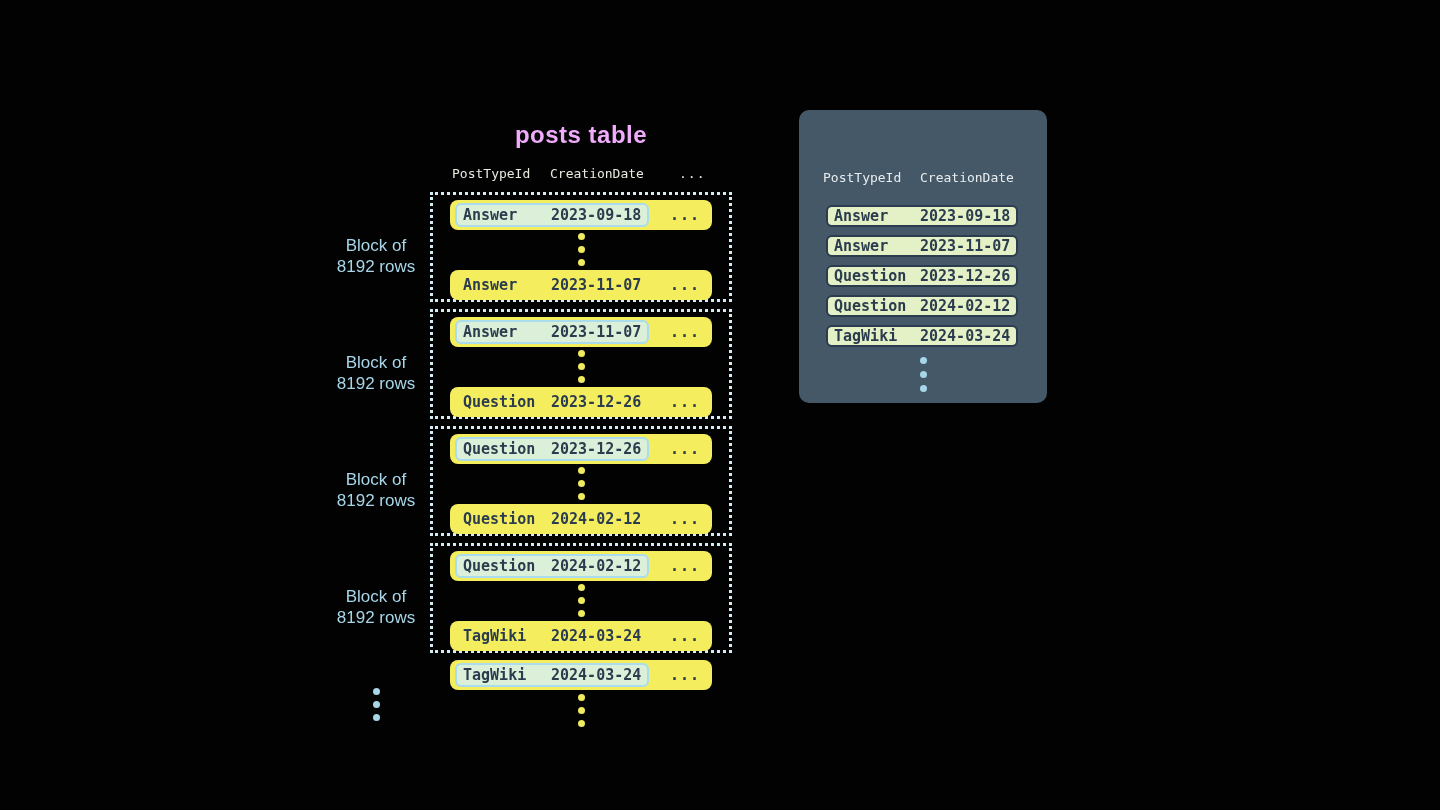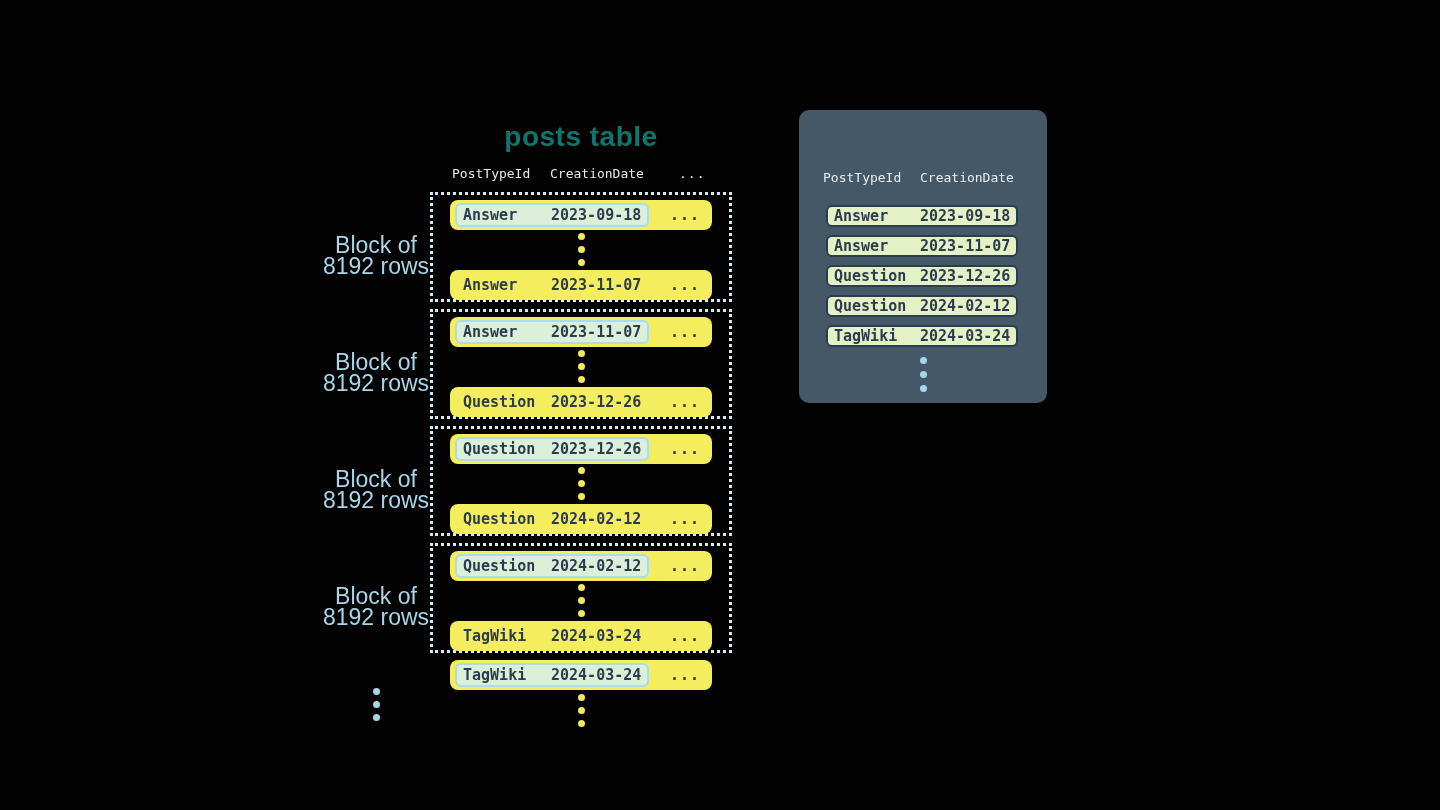--- a/index.html
+++ b/index.html
@@ -4,36 +4,36 @@
 <style>
   html,body { margin:0; padding:0; background:#000; }
   .stage {
     position:relative; width:1440px; height:810px; background:#020202;
     font-family:"Liberation Sans", sans-serif; overflow:hidden;
   }
 
   
   .posts-title {
     position:absolute; left:430px; top:121px; width:302px; text-align:center;
-    color:#0f766e; font-size:28px; font-weight:600; letter-spacing:.5px;
+    color:#f0abfc; font-size:24px; font-weight:600; letter-spacing:.5px;
   }
   .posts-header {
     position:absolute; left:430px; top:166px; width:302px; height:18px;
     color:#e9ebe1; font-family:"DejaVu Sans Mono", monospace; font-size:13px; font-weight:500;
   }
   .posts-header .hc1 { position:absolute; left:22px; }
   .posts-header .hc2 { position:absolute; left:120px; }
   .posts-header .hc3 { position:absolute; left:249px; letter-spacing:1px; }
 
   
   .block { position:absolute; left:310px; width:422px; height:110px; }
   .block-label {
     position:absolute; left:0; top:50%; width:132px;
     transform:translateY(calc(-50% + 9px));
-    text-align:center; color:#a7d6e9; font-size:23px; line-height:21px;
+    text-align:center; color:#a7d6e9; font-size:17px; line-height:21px;
   }
   .dotted-box {
     position:absolute; left:120px; top:0; width:302px; height:110px;
     border:3px dotted #d2ebf5; box-sizing:border-box;
   }
 
   
   .prow {
     position:absolute; left:17px; width:262px; height:30px;
     background:#f4ee5f; border-radius:8px;

